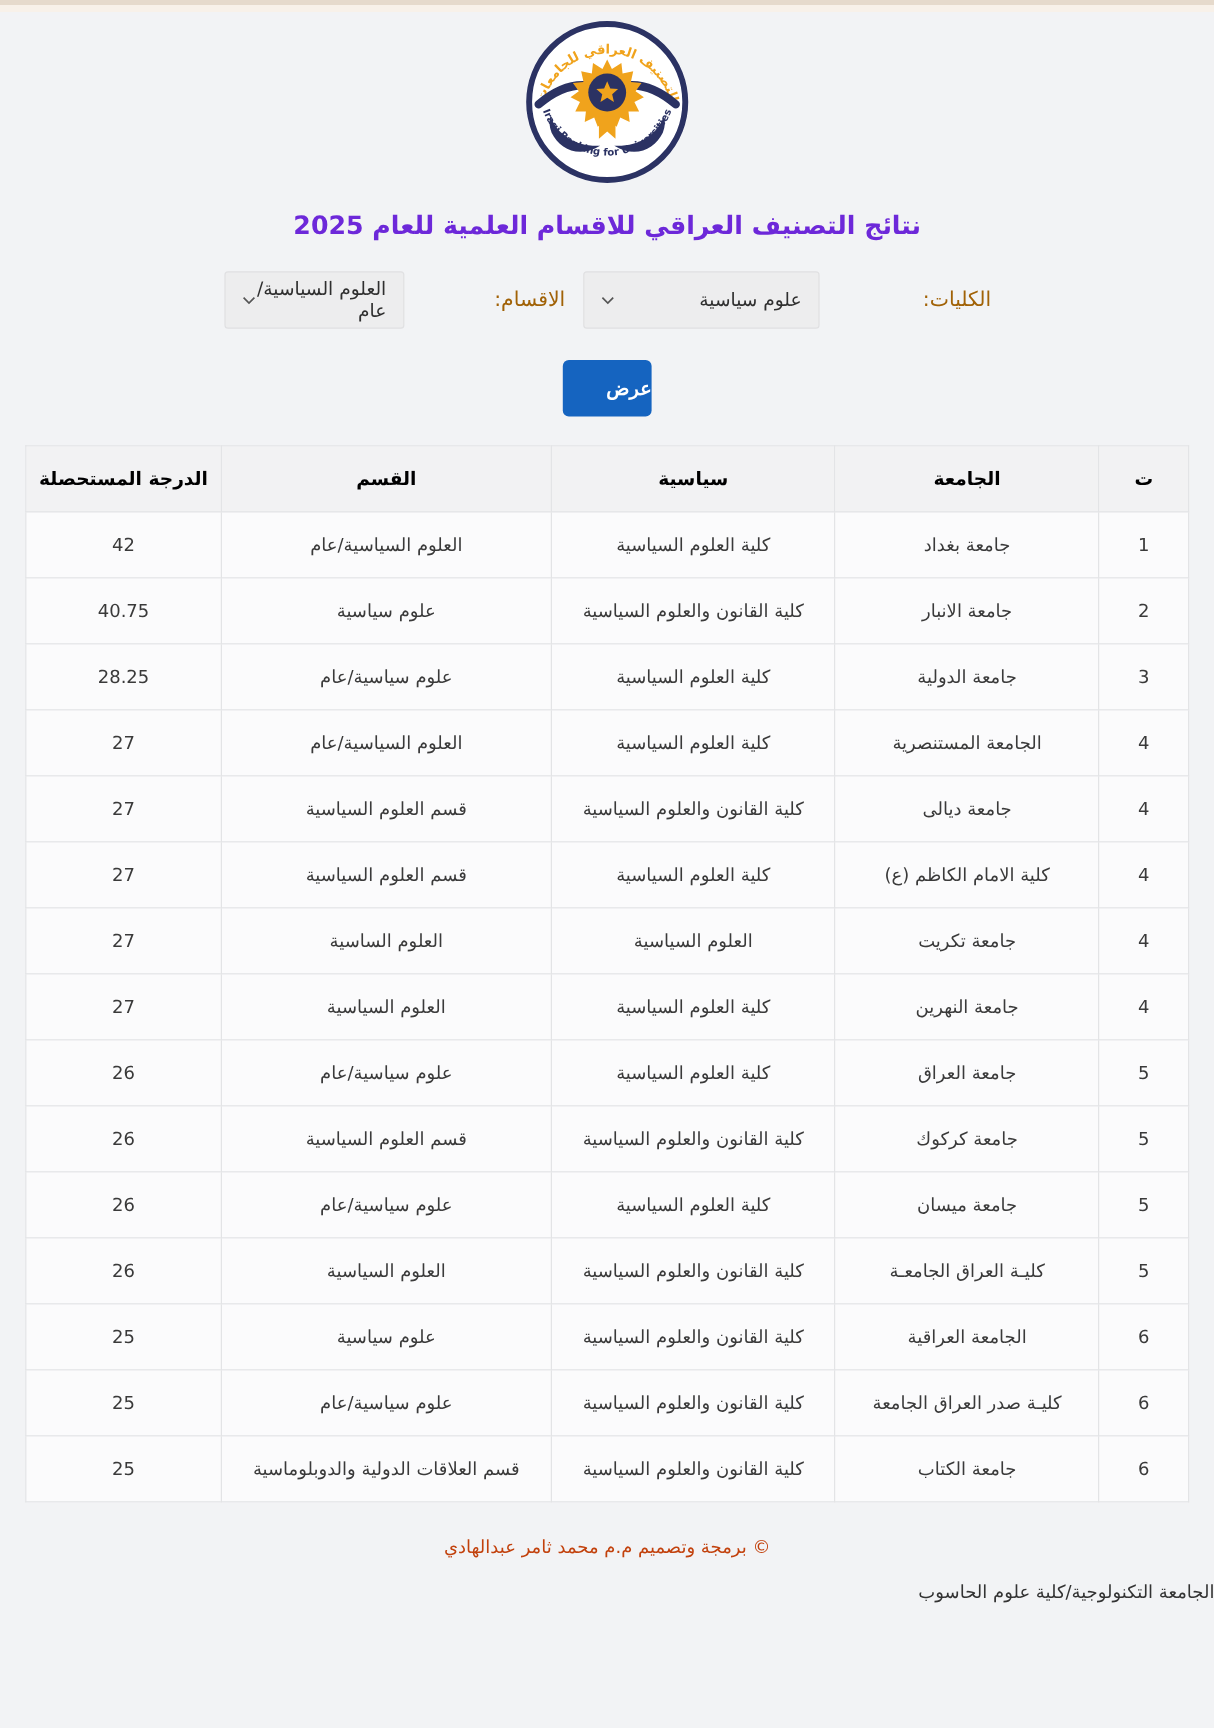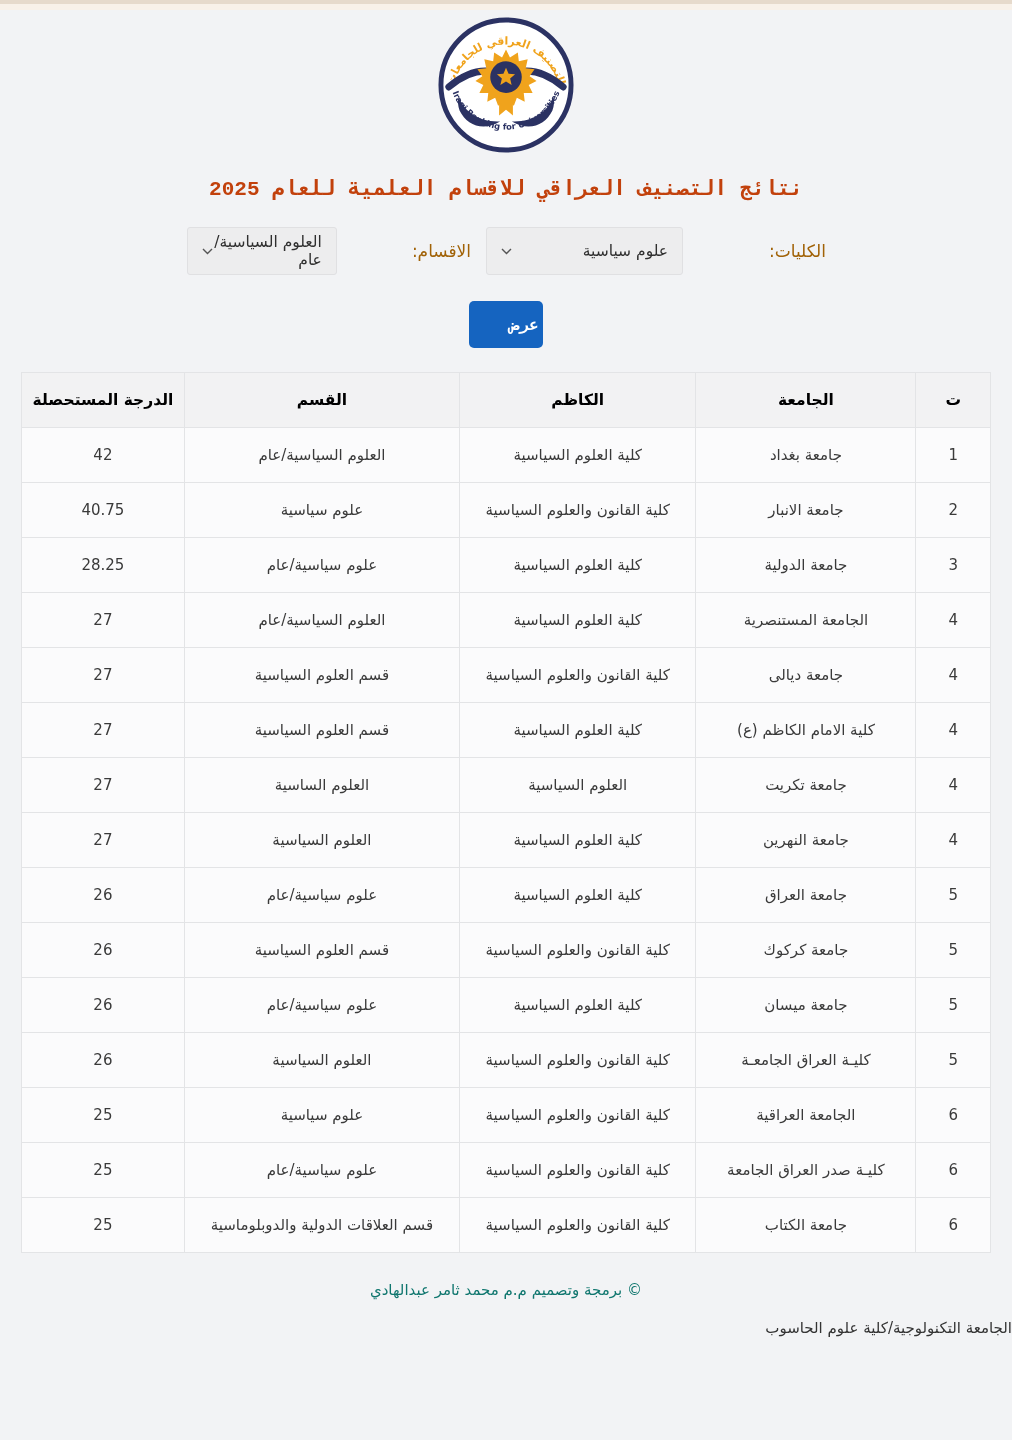--- a/index.html
+++ b/index.html
@@ -14,22 +14,21 @@
   .top-strip {
     height:10px; width:100%;
     background:linear-gradient(#e6dacc 0%, #e6dacc 45%, #f8f1e9 45%, #f8f1e9 100%);
   }
   .logo-wrap { display:flex; justify-content:center; margin-top:6px; }
   .page-title {
     text-align:center;
     margin-top:22px;
     font-size:21px;
     font-weight:bold;
-    color:#c2410c;
-    font-family:Liberation Mono, monospace;
+    color:#6d28d9;
   }
   .filters {
     margin:26px auto 0 auto;
     width:640px;
     display:flex;
     align-items:center;
     direction:rtl;
   }
   .filter-label { font-size:17px; color:#a16207; white-space:nowrap; }
   .select-box {
@@ -52,21 +51,21 @@
   .btn-row { display:flex; justify-content:center; margin-top:26px; }
   .show-btn {
     background:#1564c0;
     color:#fff;
     border:none;
     border-radius:5px;
     width:74px;
     height:47px;
     font-size:16px;
     font-weight:bold;
-    font-family:Liberation Mono, monospace;
+    font-family:Liberation Serif, serif;
     cursor:pointer;
     padding-left:37px;
   }
   .results-table {
     width:970px;
     margin:24px auto 0 auto;
     border-collapse:collapse;
     background:#fbfbfc;
     font-size:15px;
   }
@@ -83,21 +82,21 @@
     background:#f2f2f3;
     font-weight:bold;
     font-size:15.5px;
     color:#000000;
   }
   .col-rank { width:7.7%; }
   .col-univ { width:22.7%; }
   .col-college { width:24.4%; }
   .col-dept { width:28.4%; }
   .col-score { width:16.8%; }
-  .footer-credit { text-align:center; margin-top:28px; font-size:15px; color:#0f766e; }
+  .footer-credit { text-align:center; margin-top:28px; font-size:15px; color:#c2410c; }
   .footer-affiliation { text-align:right; margin-top:20px; font-size:15px; color:#333; }
 </style>
 </head>
 <body>
 
 <div class="top-strip"></div>
 
 <div class="logo-wrap">
   <svg width="138" height="138" viewBox="0 0 140 140">
     <circle cx="70" cy="70" r="66" fill="#ffffff" stroke="#2b3263" stroke-width="5"></circle>
@@ -156,21 +155,21 @@
     <col class="col-rank">
       <col class="col-univ">
       <col class="col-college">
       <col class="col-dept">
       <col class="col-score">
   </colgroup>
   <thead>
     <tr id="results-head-row">
         <th>ت</th>
         <th>الجامعة</th>
-        <th>الكاظم</th>
+        <th>سياسية</th>
         <th>القسم</th>
         <th>الدرجة المستحصلة</th>
       </tr>
   </thead>
   <tbody id="results-body">
       <tr>
         <td>1</td>
         <td>جامعة بغداد</td>
         <td>كلية العلوم السياسية</td>
         <td>العلوم السياسية/عام</td>

